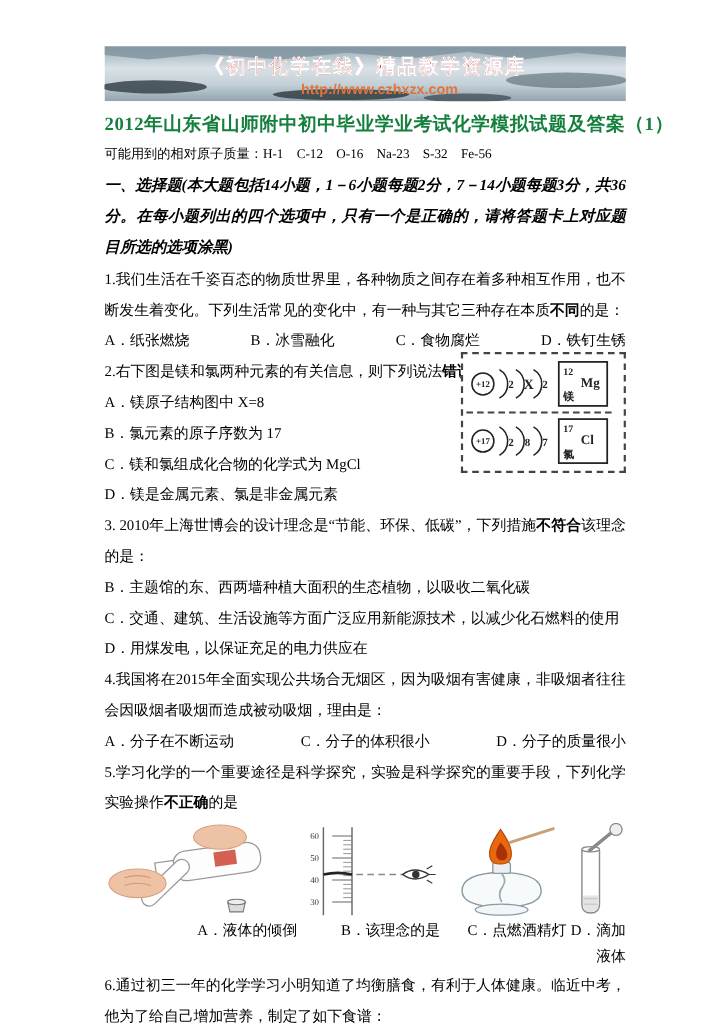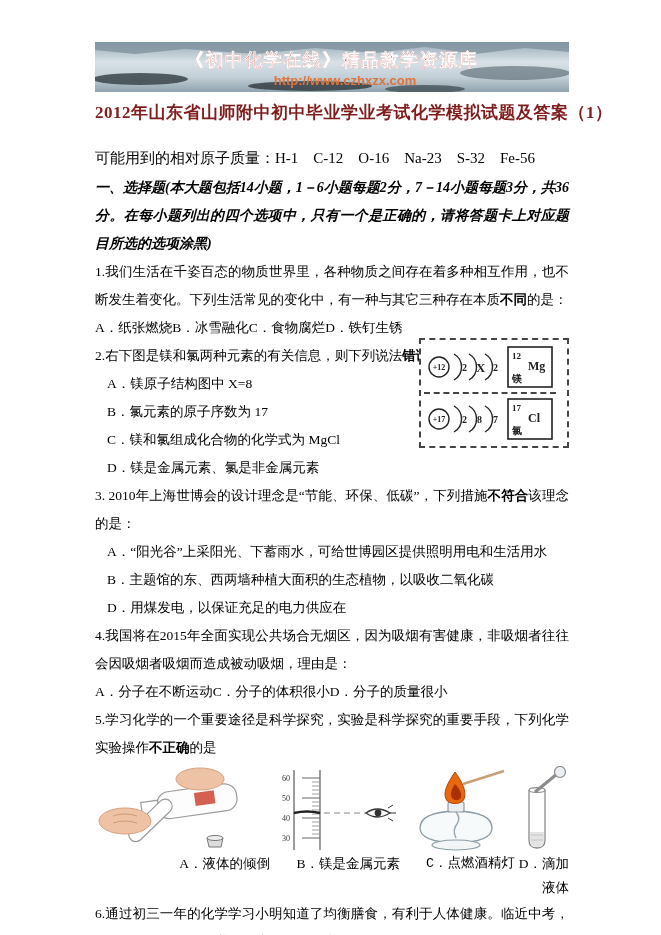--- a/index.html
+++ b/index.html
@@ -3,40 +3,40 @@
 <meta charset="utf-8">
 <style>
   html,body{margin:0;padding:0;background:#ffffff;}
   .page{
     width:661px;height:935px;background:#fff;position:relative;overflow:hidden;
     font-family:"Liberation Serif","DejaVu Serif",serif;color:#000;
   }
   .content{position:absolute;left:95px;top:42px;width:474px;}
   .banner{width:474px;height:50px;display:block;}
   .doc-title{
-    font-size:17px;font-weight:bold;color:#7f1d1d;margin-top:8px;line-height:26px;
+    font-size:17px;font-weight:bold;color:#15803d;margin-top:8px;line-height:26px;
     letter-spacing:0.5px;white-space:nowrap;
   }
-  .masses{font-size:15px;line-height:24px;margin-top:20px;}
+  .masses{font-size:12px;line-height:24px;margin-top:2px;}
   .sec-head{font-size:14px;font-weight:bold;line-height:28px;margin-top:4px;text-align:justify;font-style:italic;}
   .q{font-size:13.5px;line-height:28px;text-align:justify;position:relative;}
   .b{font-weight:bold;}
-  .optline{display:flex;font-size:13.5px;line-height:28px;}
-  .optcol div{font-size:13.5px;line-height:28px;margin-left:12px;}
+  .optline{display:flex;justify-content:space-between;font-size:13.5px;line-height:28px;}
+  .optcol div{font-size:13.5px;line-height:28px;}
   .q2text{width:330px;}
   .atomdiag{
     position:absolute;right:0;top:-4px;width:140px;
     border:2px dashed #444;padding:2px 3px;background:#fff;
   }
   .atomrow{display:block;}
   .atomrow + .atomrow{border-top:2px dashed #444;}
   .figrow{display:flex;justify-content:flex-end;align-items:flex-end;margin-top:2px;height:88px;}
   .figcaps{display:flex;font-size:13.5px;line-height:24px;}
   .figcaps span{display:block;text-align:right;}
-  .cap-a{width:175px;}.cap-b{width:130px;}.cap-c{width:115px;font-family:Liberation Mono, monospace;}.cap-d{width:54px;}
+  .cap-a{width:175px;}.cap-b{width:130px;}.cap-c{width:115px;}.cap-d{width:54px;}
 </style>
 </head>
 <body>
 
 <div class="page">
   <div class="content">
 
     <svg class="banner" viewBox="0 0 474 50">
       <defs>
         <linearGradient id="sky" x1="0" y1="0" x2="0" y2="1">
@@ -110,22 +110,22 @@
           <text x="88" y="17" font-size="9" font-weight="bold" fill="#222">17</text>
           <text x="104" y="28" font-size="12" font-weight="bold" fill="#222">Cl</text>
           <text x="88" y="40" font-size="10" font-weight="bold" fill="#222">氯</text>
         </svg>
       </div>
     </div>
 
     <div class="q">
       <span>3. 2010年上海世博会的设计理念是“节能、环保、低碳”，下列措施</span><span class="b">不符合</span><span>该理念的是：</span>
       <div class="optcol">
-        <div>A．“阳光谷”上采阳光、下蓄雨水，可给世博园区提供照明用电和生活用水</div>
         <div>B．主题馆的东、西两墙种植大面积的生态植物，以吸收二氧化碳</div>
+        <div>C．交通、建筑、生活设施等方面广泛应用新能源技术，以减少化石燃料的使用</div>
         <div>D．用煤发电，以保证充足的电力供应在</div>
       </div>
     </div>
 
     <div class="q">
       <span>4.我国将在2015年全面实现公共场合无烟区，因为吸烟有害健康，非吸烟者往往会因吸烟者吸烟而造成被动吸烟，理由是：</span>
       <div class="optline">
         <span>A．分子在不断运动</span>
         <span>C．分子的体积很小</span>
         <span>D．分子的质量很小</span>
@@ -212,21 +212,21 @@
           </g>
           <g>
             <line x1="20" y1="26" x2="42" y2="8" stroke="#8a8a8a" stroke-width="3"></line>
             <circle cx="45" cy="6" r="5.5" fill="#eceff1" stroke="#8a8a8a" stroke-width="1.2"></circle>
           </g>
         </svg>
       </div>
 
       <div class="figcaps">
         <span class="cap-a">A．液体的倾倒</span>
-        <span class="cap-b">B．镁是金属元素</span>
+        <span class="cap-b">B．该理念的是</span>
         <span class="cap-c">C．点燃酒精灯</span>
         <span class="cap-d">D．滴加液体</span>
       </div>
     </div>
 
     <div class="q">
       <span>6.通过初三一年的化学学习小明知道了均衡膳食，有利于人体健康。临近中考，他为了给自己增加营养，制定了如下食谱：</span>
     </div>
 
   </div>

